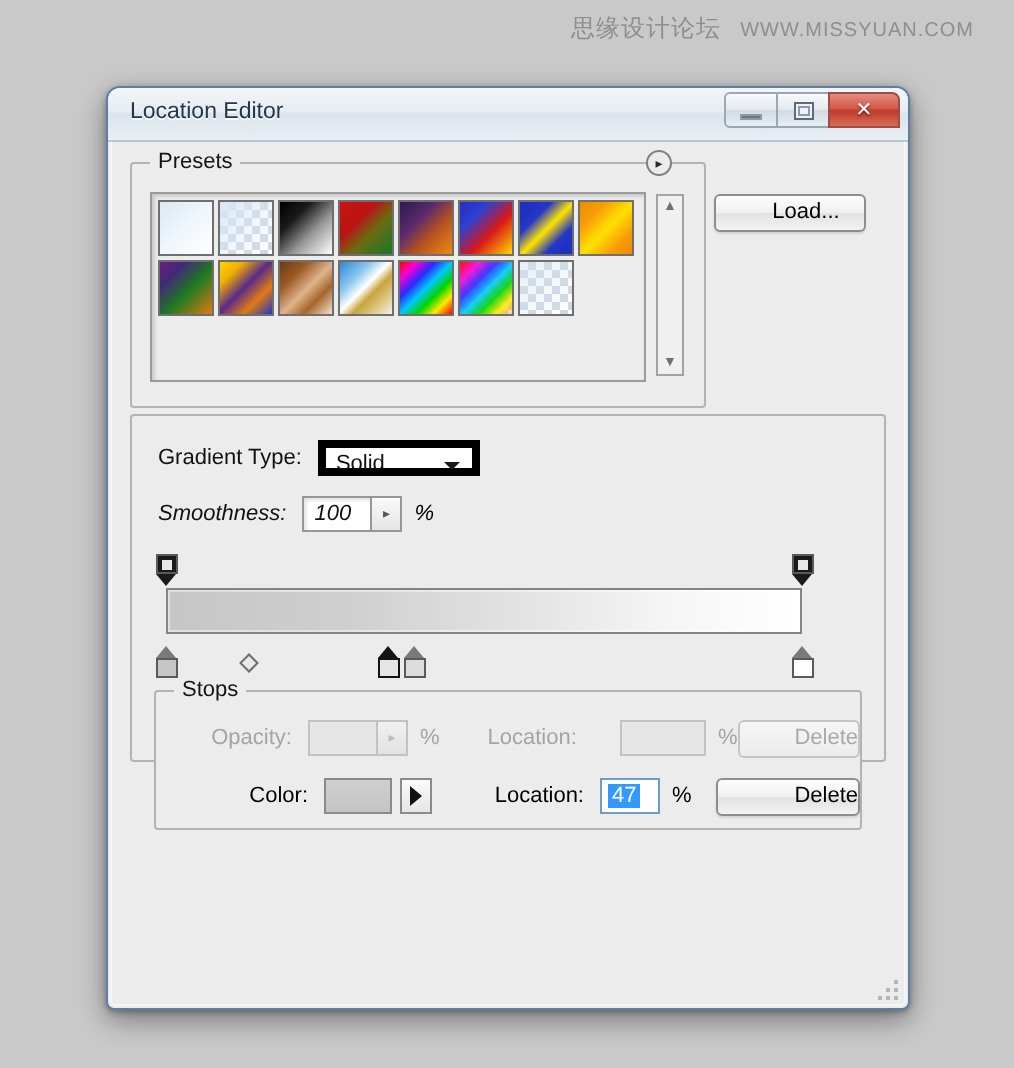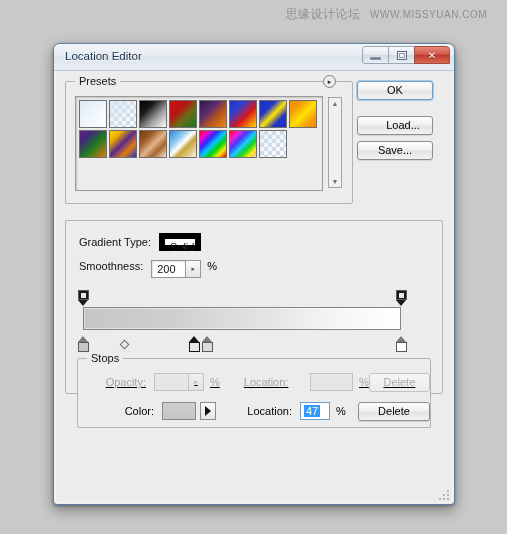--- a/index.html
+++ b/index.html
@@ -141,34 +141,34 @@
   .text-input{
     height:18px;border:1px solid #969696;background:#fff;
     box-shadow:inset 1px 1px 2px rgba(0,0,0,.13);
     font-family:inherit;font-size:11px;color:#111;
     padding:0 5px;line-height:17px;box-sizing:border-box;
   }
   #name-field{width:233px;margin-left:17px;}
   .btn.new-btn{position:absolute;right:11px;margin-bottom:0;}
 
   
-  .gt-group{margin-top:16px;height:172px;}
+  .gt-group{margin-top:3px;height:172px;}
   .gt-row{display:flex;align-items:center;padding:11px 0 0 13px;height:20px;}
   .select{
-    position:relative;width:42px;height:18px;margin-left:8px;
-    border:6px solid #000000;background:#fff;
+    position:relative;width:81px;height:18px;margin-left:8px;
+    border:4px solid #000000;background:#fff;
     font-size:11px;color:#111;line-height:17px;padding-left:5px;
     box-sizing:border-box;
   }
   .select .caret{
     position:absolute;right:6px;top:7px;
     width:0;height:0;border-left:4px solid transparent;border-right:4px solid transparent;
     border-top:4px solid #1a1a1a;
   }
-  .sm-row{display:flex;padding:8px 0 0 13px;height:20px;}
+  .sm-row{display:flex;align-items:center;padding:8px 0 0 13px;height:20px;font-style:italic;}
   .spin{display:flex;margin-left:8px;}
   .spin .text-input{width:34px;border-right:0;text-align:left;}
   .spin-btn{
     width:16px;height:18px;border:1px solid #969696;
     background:linear-gradient(to bottom,#fafafa,#e4e4e4);
     display:flex;align-items:center;justify-content:center;
     font-size:7px;color:#555;box-sizing:border-box;
   }
   .pct{margin-left:6px;font-size:11px;}
 
@@ -203,21 +203,21 @@
   .color-stop.selected .box{background:#e6e6e6;border-color:#141414;}
   .midpoint{
     position:absolute;bottom:4px;width:7px;height:7px;
     background:#e9e9e9;border:1px solid #6f6f6f;
     transform:rotate(45deg);box-sizing:border-box;
   }
 
   
   .stops-group{margin:6px 11px 0 11px;height:68px;}
   .stop-row{display:flex;align-items:center;height:20px;padding-left:24px;}
-  .stop-row.first{margin-top:13px;text-decoration:underline;}
+  .stop-row.first{margin-top:13px;}
   .stop-row.second{margin-top:9px;}
   .lbl-right{width:52px;text-align:right;font-size:11px;}
   .disabled{color:#a4a4a4;}
   .swatch-btn{
     width:34px;height:18px;border:1px solid #8a8a8a;
     background:linear-gradient(to bottom,#d6d6d6,#c9c9c9);
     margin-left:8px;box-sizing:border-box;
   }
   .swatch-caret{
     margin-left:4px;width:16px;height:18px;
@@ -237,21 +237,21 @@
     background:linear-gradient(to bottom,#f0f0f0,#e2e2e2);}
   .loc-input{
     width:30px;height:18px;margin-left:8px;border:1px solid #6f9dc4;
     background:#fff;box-sizing:border-box;font-size:11px;line-height:17px;
     padding-left:3px;
   }
   .loc-input .sel{background:#3399ff;color:#fff;padding:0 2px;}
   .btn.del{width:72px;margin-bottom:0;}
   .btn.del.off{color:#a9a9a9;border-color:#c4c4c4;
     background:linear-gradient(to bottom,#f6f6f6,#ececec);box-shadow:none;}
-  .ml-auto{margin-left:auto;}
+  .ml-auto{margin-left:auto;text-align:right;}
   .mr-24{margin-right:22px;}
 
   
   .grip{position:absolute;right:5px;bottom:4px;width:10px;height:10px;opacity:.55;}
   .grip i{position:absolute;width:2px;height:2px;background:#8a8a8a;}
 </style>
 </head>
 <body>
 
 <div class="watermark">
@@ -332,39 +332,37 @@
             </div>
           </div>
       </div>
       <div class="presets-scroll">
         <span class="sb-arrow">▲</span>
         <span class="sb-arrow">▼</span>
       </div>
     </div>
 
     <div class="side-buttons">
-      <div class="btn primary">OK</div>
       <div class="btn gap">Load...</div>
-      <div class="btn">Save...</div>
     </div>
 
 
     <div class="group gt-group">
       <div class="gt-row">
         <span class="lbl">Gradient Type:</span>
         <div class="select">
           <span>Solid</span>
           <span class="caret"></span>
         </div>
       </div>
 
       <div class="sm-row">
         <span class="lbl">Smoothness:</span>
         <div class="spin">
-          <div class="text-input">200</div>
+          <div class="text-input">100</div>
           <div class="spin-btn">▸</div>
         </div>
         <span class="pct">%</span>
       </div>
 
       <div class="strip-area">
         <div class="gradient-bar" style="background: linear-gradient(to right, rgb(198, 198, 198) 0%, rgb(207, 207, 207) 28%, rgb(226, 226, 226) 55%, rgb(246, 246, 246) 80%, rgb(255, 255, 255) 100%);"></div>
       <div class="opacity-stop" style="left: 0.5px;">
             <div class="box">
               <i></i>

